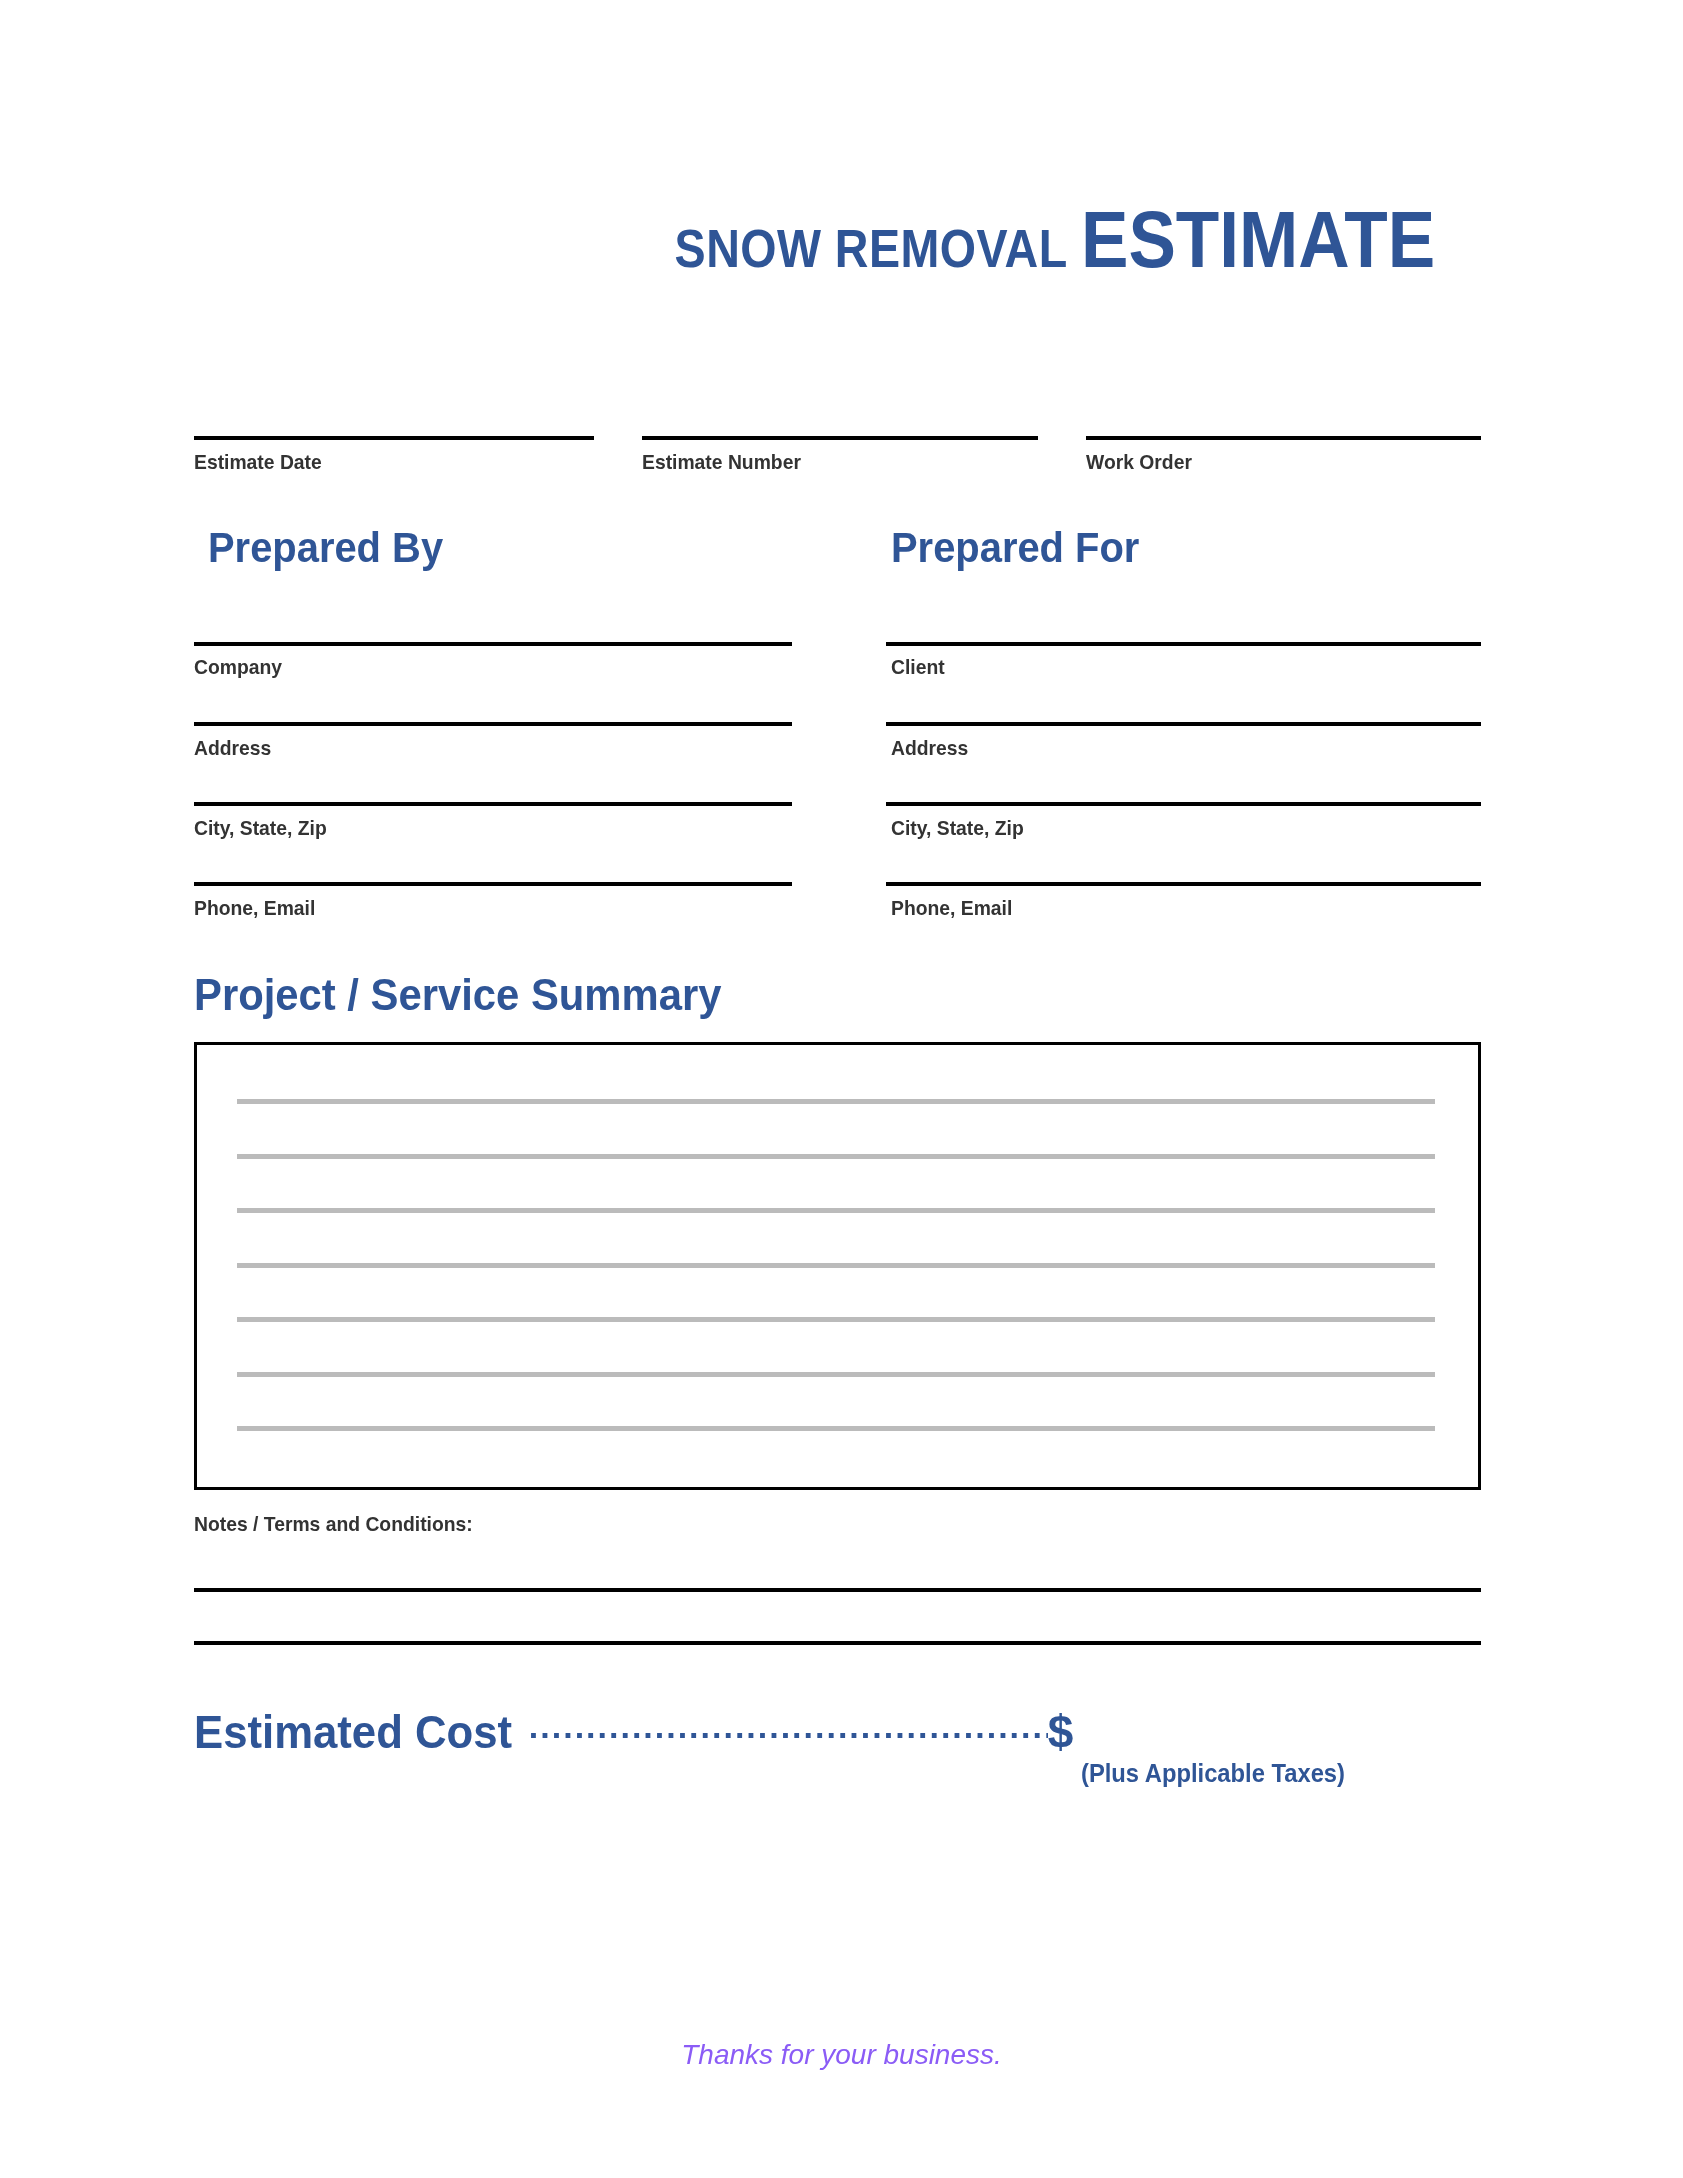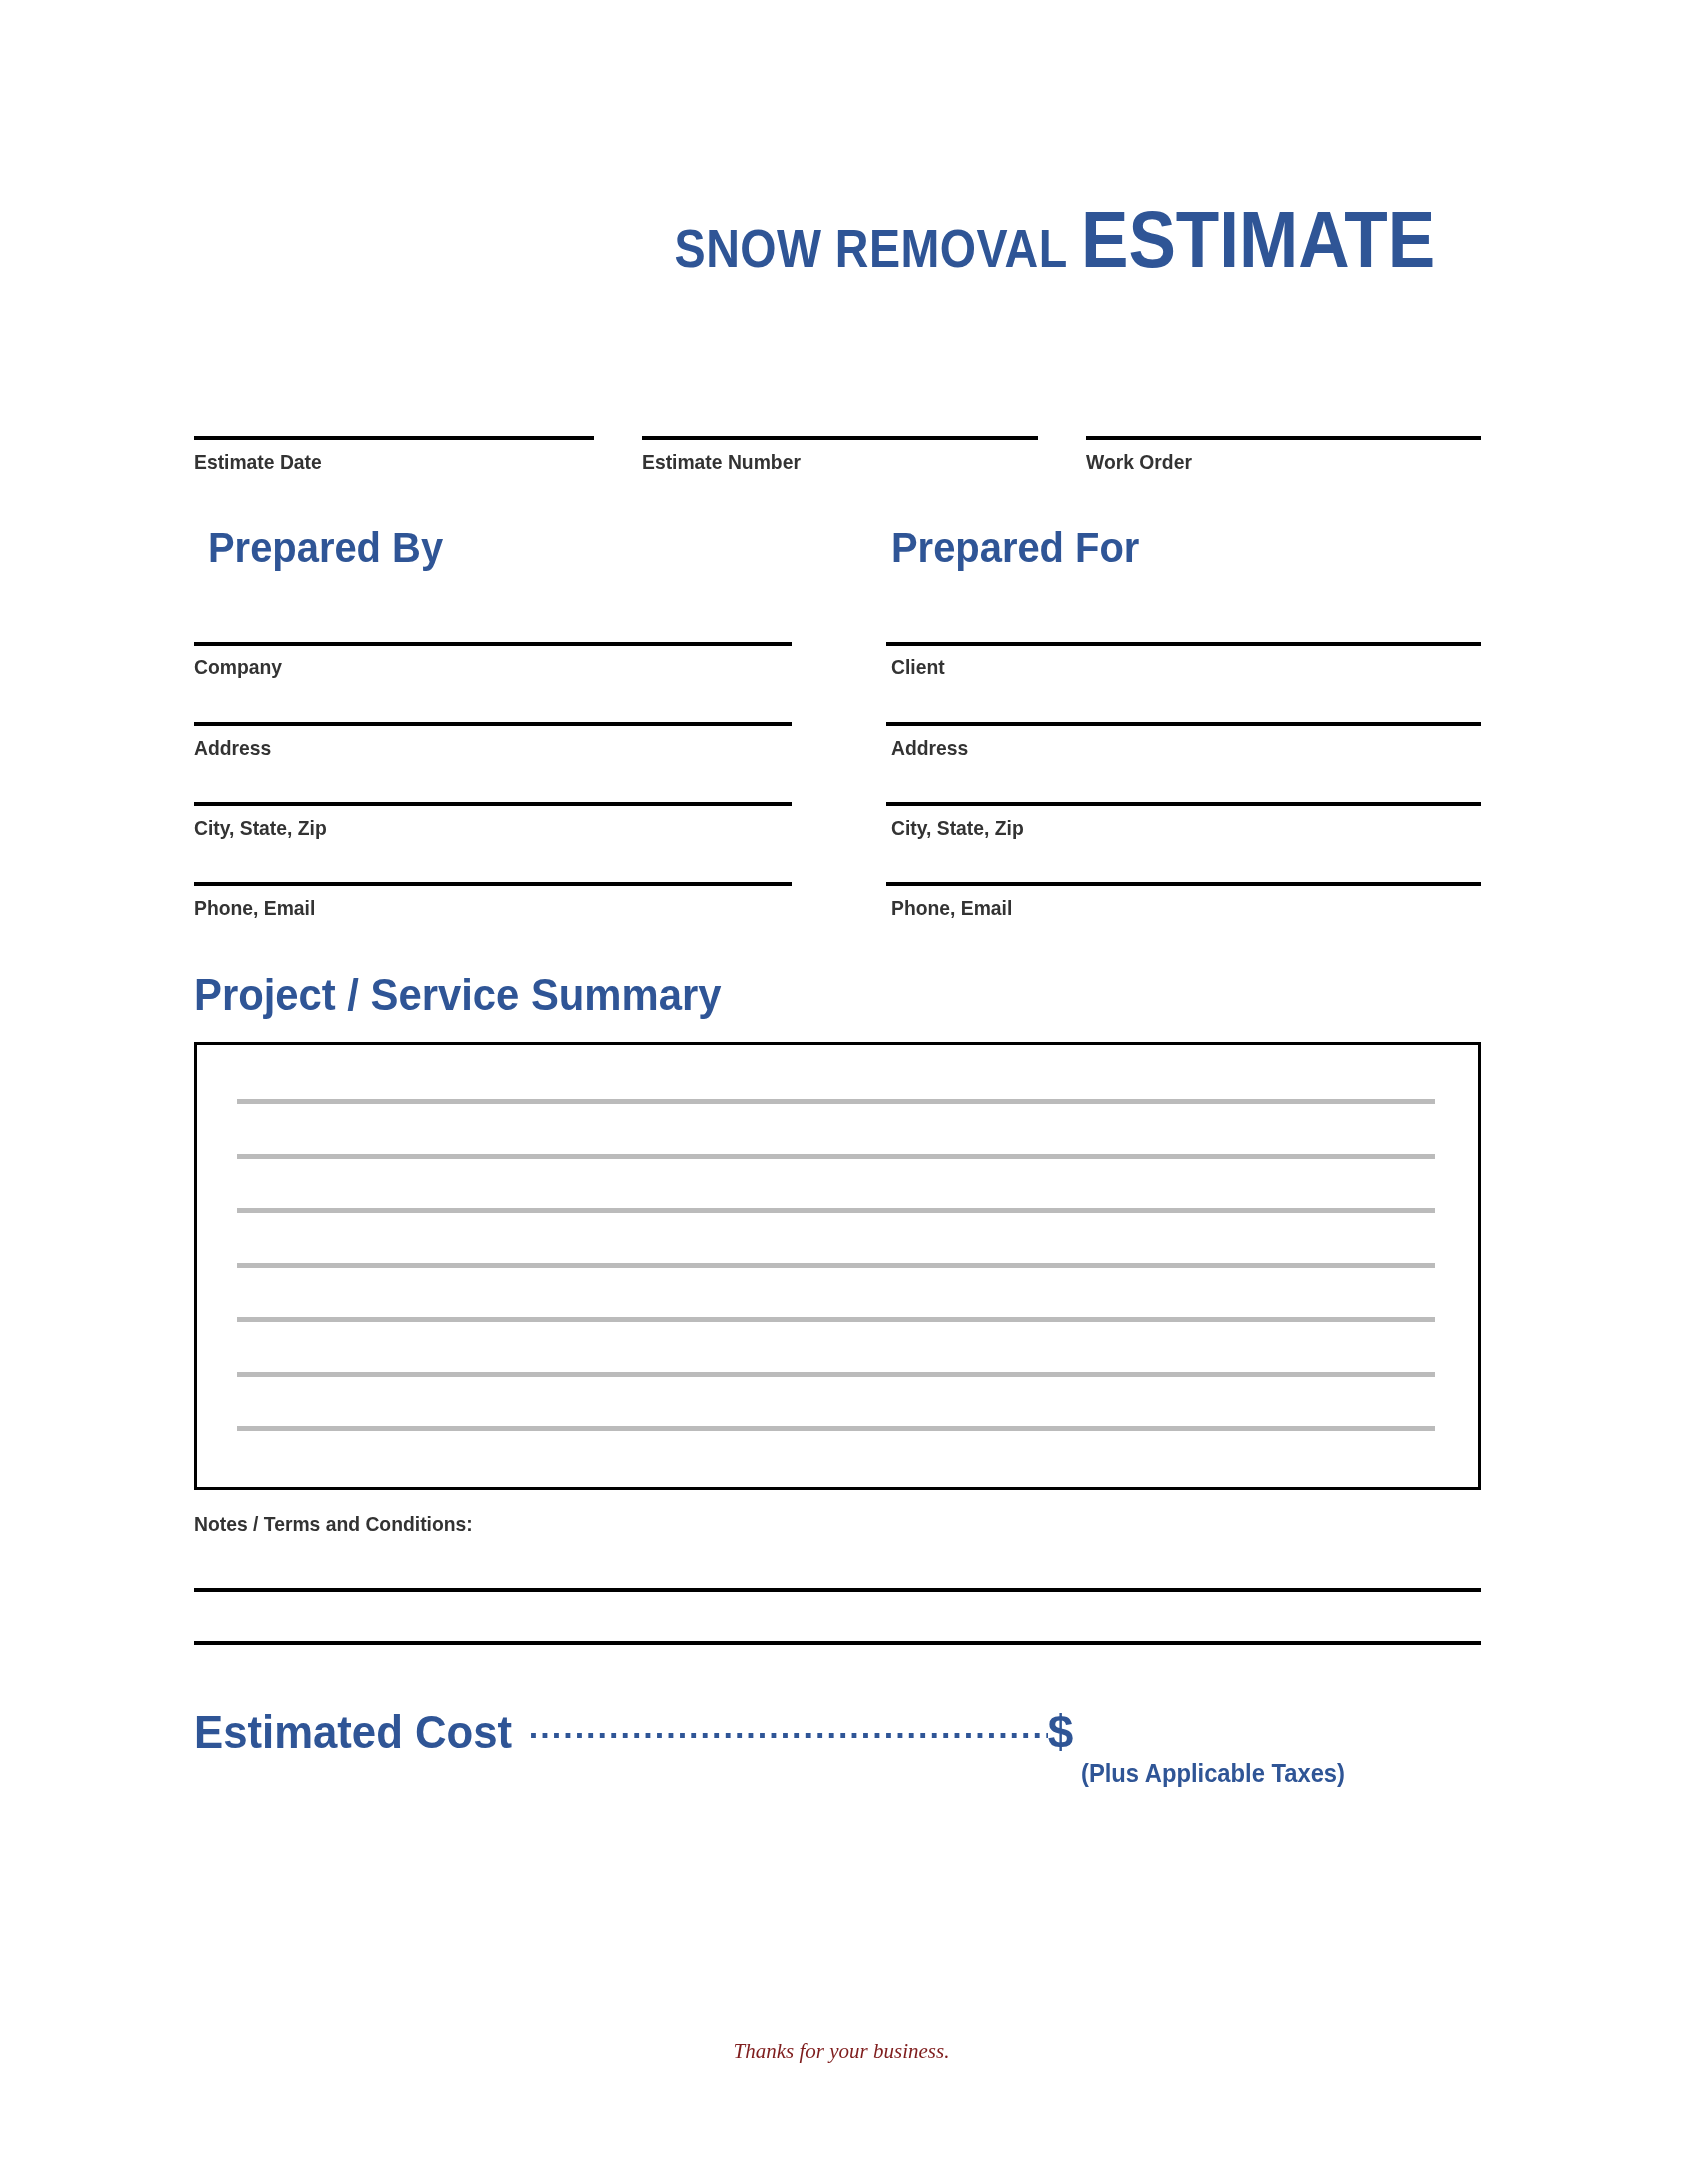--- a/index.html
+++ b/index.html
@@ -157,24 +157,24 @@
     transform-origin: left center;
   }
 
   
   .footer-thanks {
     position: absolute;
     left: 0;
     top: 2039px;
     width: 1683px;
     text-align: center;
-    font-family: Liberation Serif, serif;
+    font-family: Liberation Sans, sans-serif;
     font-style: italic;
-    font-size: 21px;
-    color: #7f1d1d;
+    font-size: 28px;
+    color: #8b5cf6;
   }
 </style>
 </head>
 <body>
 
 <div class="page">
 
   <div class="title-block">
     <span class="title-small">SNOW REMOVAL</span><span class="title-big">ESTIMATE</span>
   </div>

